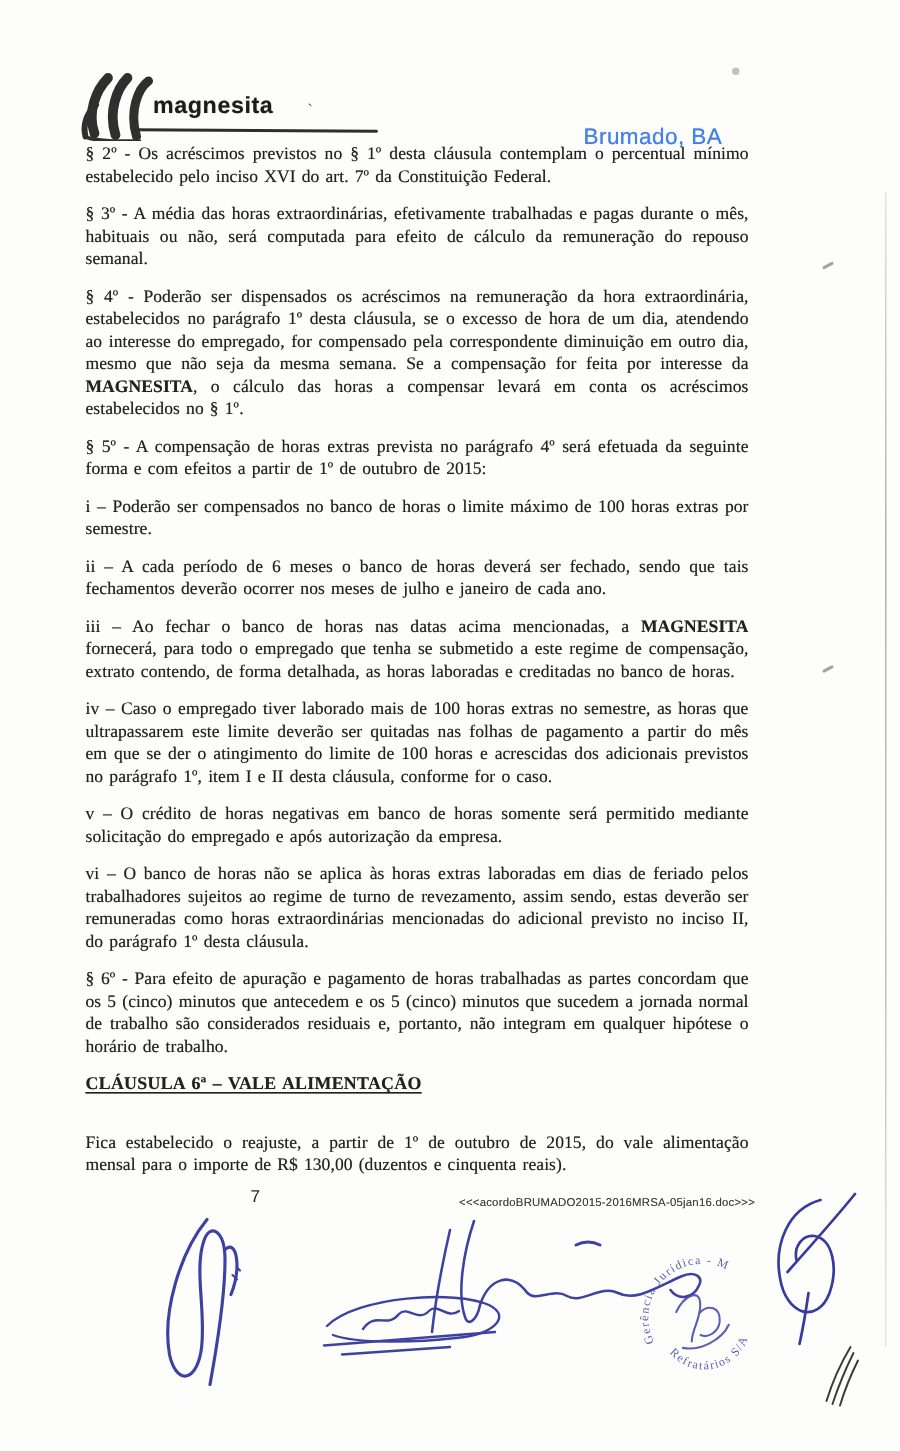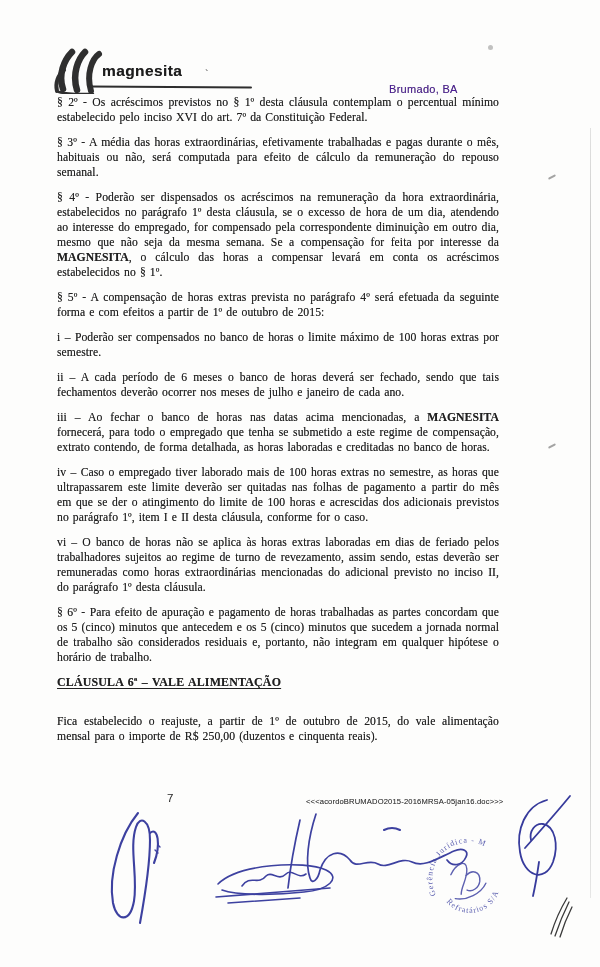--- a/index.html
+++ b/index.html
@@ -26,21 +26,21 @@
     position: absolute; left: 205px; top: 68px;
     font-size: 11px; color: #4a4a4a;
   }
   .header-rule {
     position: absolute; left: 88px; top: 86px;
     width: 164px; height: 2px; background: #2e2e2e;
     border-radius: 1px; transform: rotate(0.3deg);
   }
   .location {
     position: absolute; left: 389px; top: 83px;
-    font-size: 11px; letter-spacing: 0.3px; color: #4c1d95;
+    font-size: 15px; letter-spacing: 0.3px; color: #3b82f6;
     text-shadow: 0 0 0.5px rgba(30,30,30,.5);
   }
   
   .doc-body {
     position: absolute; left: 57px; top: 95px; width: 442px;
     font-size: 11.7px; line-height: 15px;
     text-align: justify; word-spacing: 1.1px; letter-spacing: 0.05px;
     color: #212121; text-shadow: 0 0 0.45px rgba(33,33,33,.55); font-family: Liberation Serif, serif;
   }
   .doc-body p { margin: 0 0 10px 0; }
@@ -111,24 +111,25 @@
 
   <div class="doc-body">
     <p><span>§ 2º - Os acréscimos previstos no § 1º desta cláusula contemplam o percentual mínimo estabelecido pelo inciso XVI do art. 7º da Constituição Federal.</span></p>
     <p><span>§ 3º - A média das horas extraordinárias, efetivamente trabalhadas e pagas durante o mês, habituais ou não, será computada para efeito de cálculo da remuneração do repouso semanal.</span></p>
     <p><span>§ 4º - Poderão ser dispensados os acréscimos na remuneração da hora extraordinária, estabelecidos no parágrafo 1º desta cláusula, se o excesso de hora de um dia, atendendo ao interesse do empregado, for compensado pela correspondente diminuição em outro dia, mesmo que não seja da mesma semana. Se a compensação for feita por interesse da </span><span class="b">MAGNESITA</span><span>, o cálculo das horas a compensar levará em conta os acréscimos estabelecidos no § 1º.</span></p>
     <p><span>§ 5º - A compensação de horas extras prevista no parágrafo 4º será efetuada da seguinte forma e com efeitos a partir de 1º de outubro de 2015:</span></p>
     <p><span>i – Poderão ser compensados no banco de horas o limite máximo de 100 horas extras por semestre.</span></p>
     <p><span>ii – A cada período de 6 meses o banco de horas deverá ser fechado, sendo que tais fechamentos deverão ocorrer nos meses de julho e janeiro de cada ano.</span></p>
     <p><span>iii – Ao fechar o banco de horas nas datas acima mencionadas, a </span><span class="b">MAGNESITA</span><span> fornecerá, para todo o empregado que tenha se submetido a este regime de compensação, extrato contendo, de forma detalhada, as horas laboradas e creditadas no banco de horas.</span></p>
     <p><span>iv – Caso o empregado tiver laborado mais de 100 horas extras no semestre, as horas que ultrapassarem este limite deverão ser quitadas nas folhas de pagamento a partir do mês em que se der o atingimento do limite de 100 horas e acrescidas dos adicionais previstos no parágrafo 1º, item I e II desta cláusula, conforme for o caso.</span></p>
+    <p><span>v – O crédito de horas negativas em banco de horas somente será permitido mediante solicitação do empregado e após autorização da empresa.</span></p>
     <p><span>vi – O banco de horas não se aplica às horas extras laboradas em dias de feriado pelos trabalhadores sujeitos ao regime de turno de revezamento, assim sendo, estas deverão ser remuneradas como horas extraordinárias mencionadas do adicional previsto no inciso II, do parágrafo 1º desta cláusula.</span></p>
     <p><span>§ 6º - Para efeito de apuração e pagamento de horas trabalhadas as partes concordam que os 5 (cinco) minutos que antecedem e os 5 (cinco) minutos que sucedem a jornada normal de trabalho são considerados residuais e, portanto, não integram em qualquer hipótese o horário de trabalho.</span></p>
     <div class="clause-heading">CLÁUSULA 6ª – VALE ALIMENTAÇÃO</div>
-    <p><span>Fica estabelecido o reajuste, a partir de 1º de outubro de 2015, do vale alimentação mensal para o importe de R$ 250,00 (duzentos e cinquenta reais).</span></p>
+    <p><span>Fica estabelecido o reajuste, a partir de 1º de outubro de 2015, do vale alimentação mensal para o importe de R$ 130,00 (duzentos e cinquenta reais).</span></p>
   </div>
 
   <div class="page-number">7</div>
   <div class="footer-filename">&lt;&lt;&lt;acordoBRUMADO2015-2016MRSA-05jan16.doc&gt;&gt;&gt;</div>
 
   <div class="sig" style="left:100px; top:805px;">
     <svg width="70" height="125" viewBox="0 0 70 125">
       <g stroke="#3d41a0" stroke-width="2.1">
         <path d="M38,8 C20,30 8,70 13,98 C17,117 30,118 34,96 C38,72 29,42 36,22 C40,10 50,15 50,35 C50,62 44,96 40,118" fill="none"></path>
         <path d="M50,28 C58,21 61,40 54,58" fill="none"></path>

